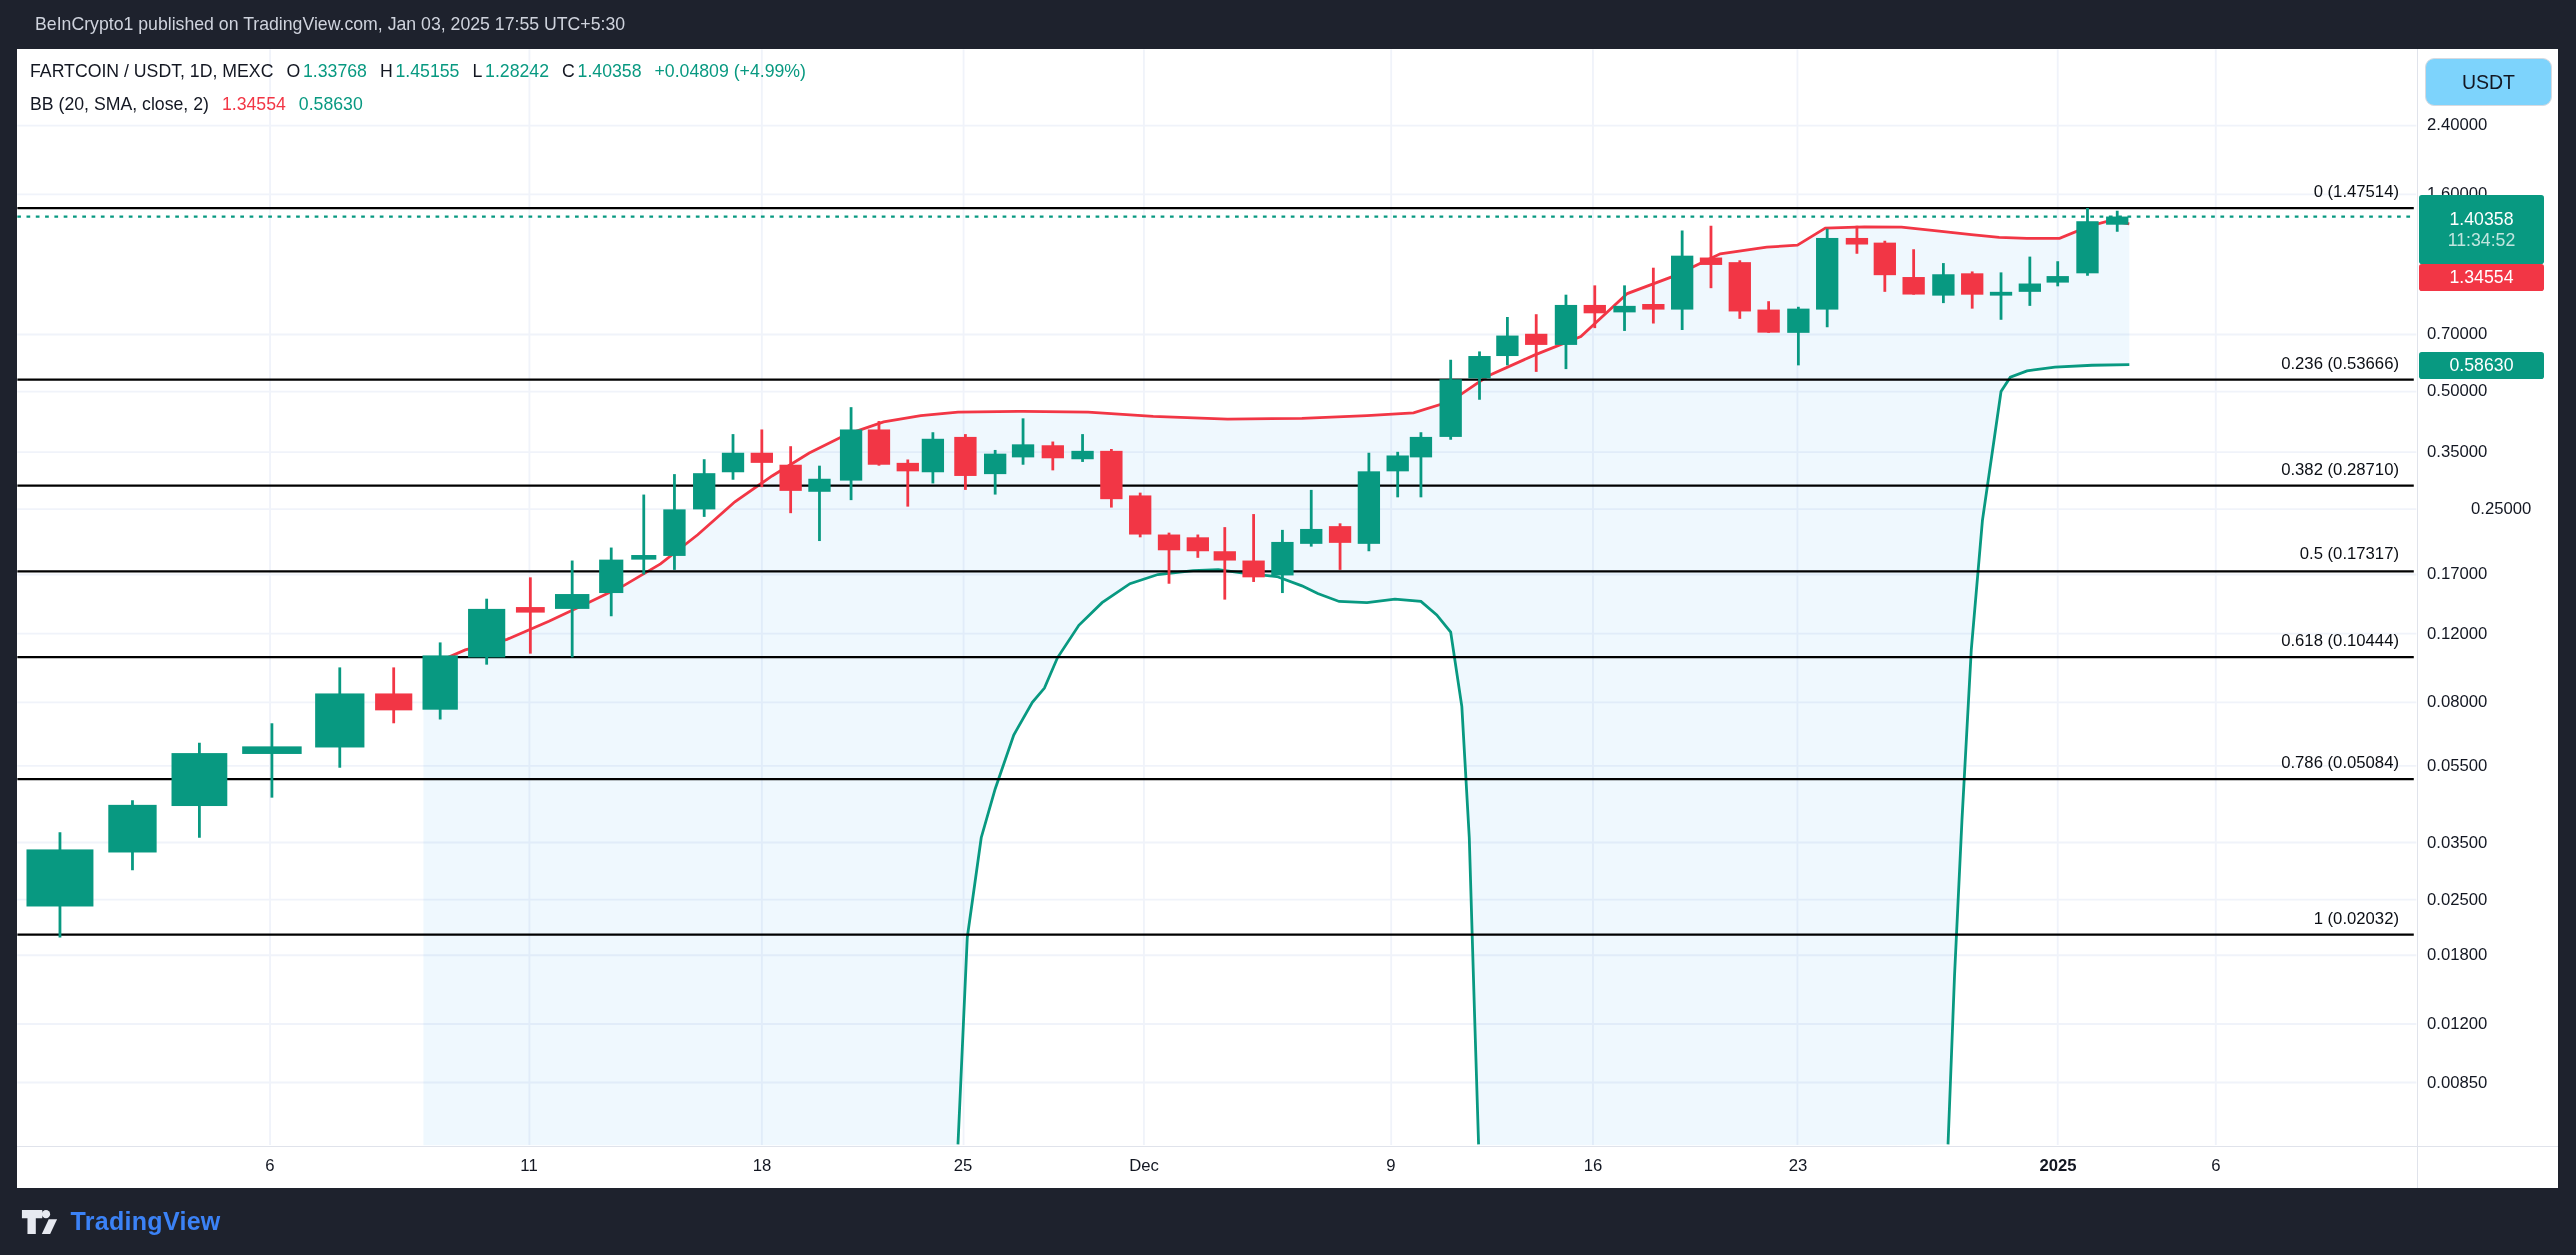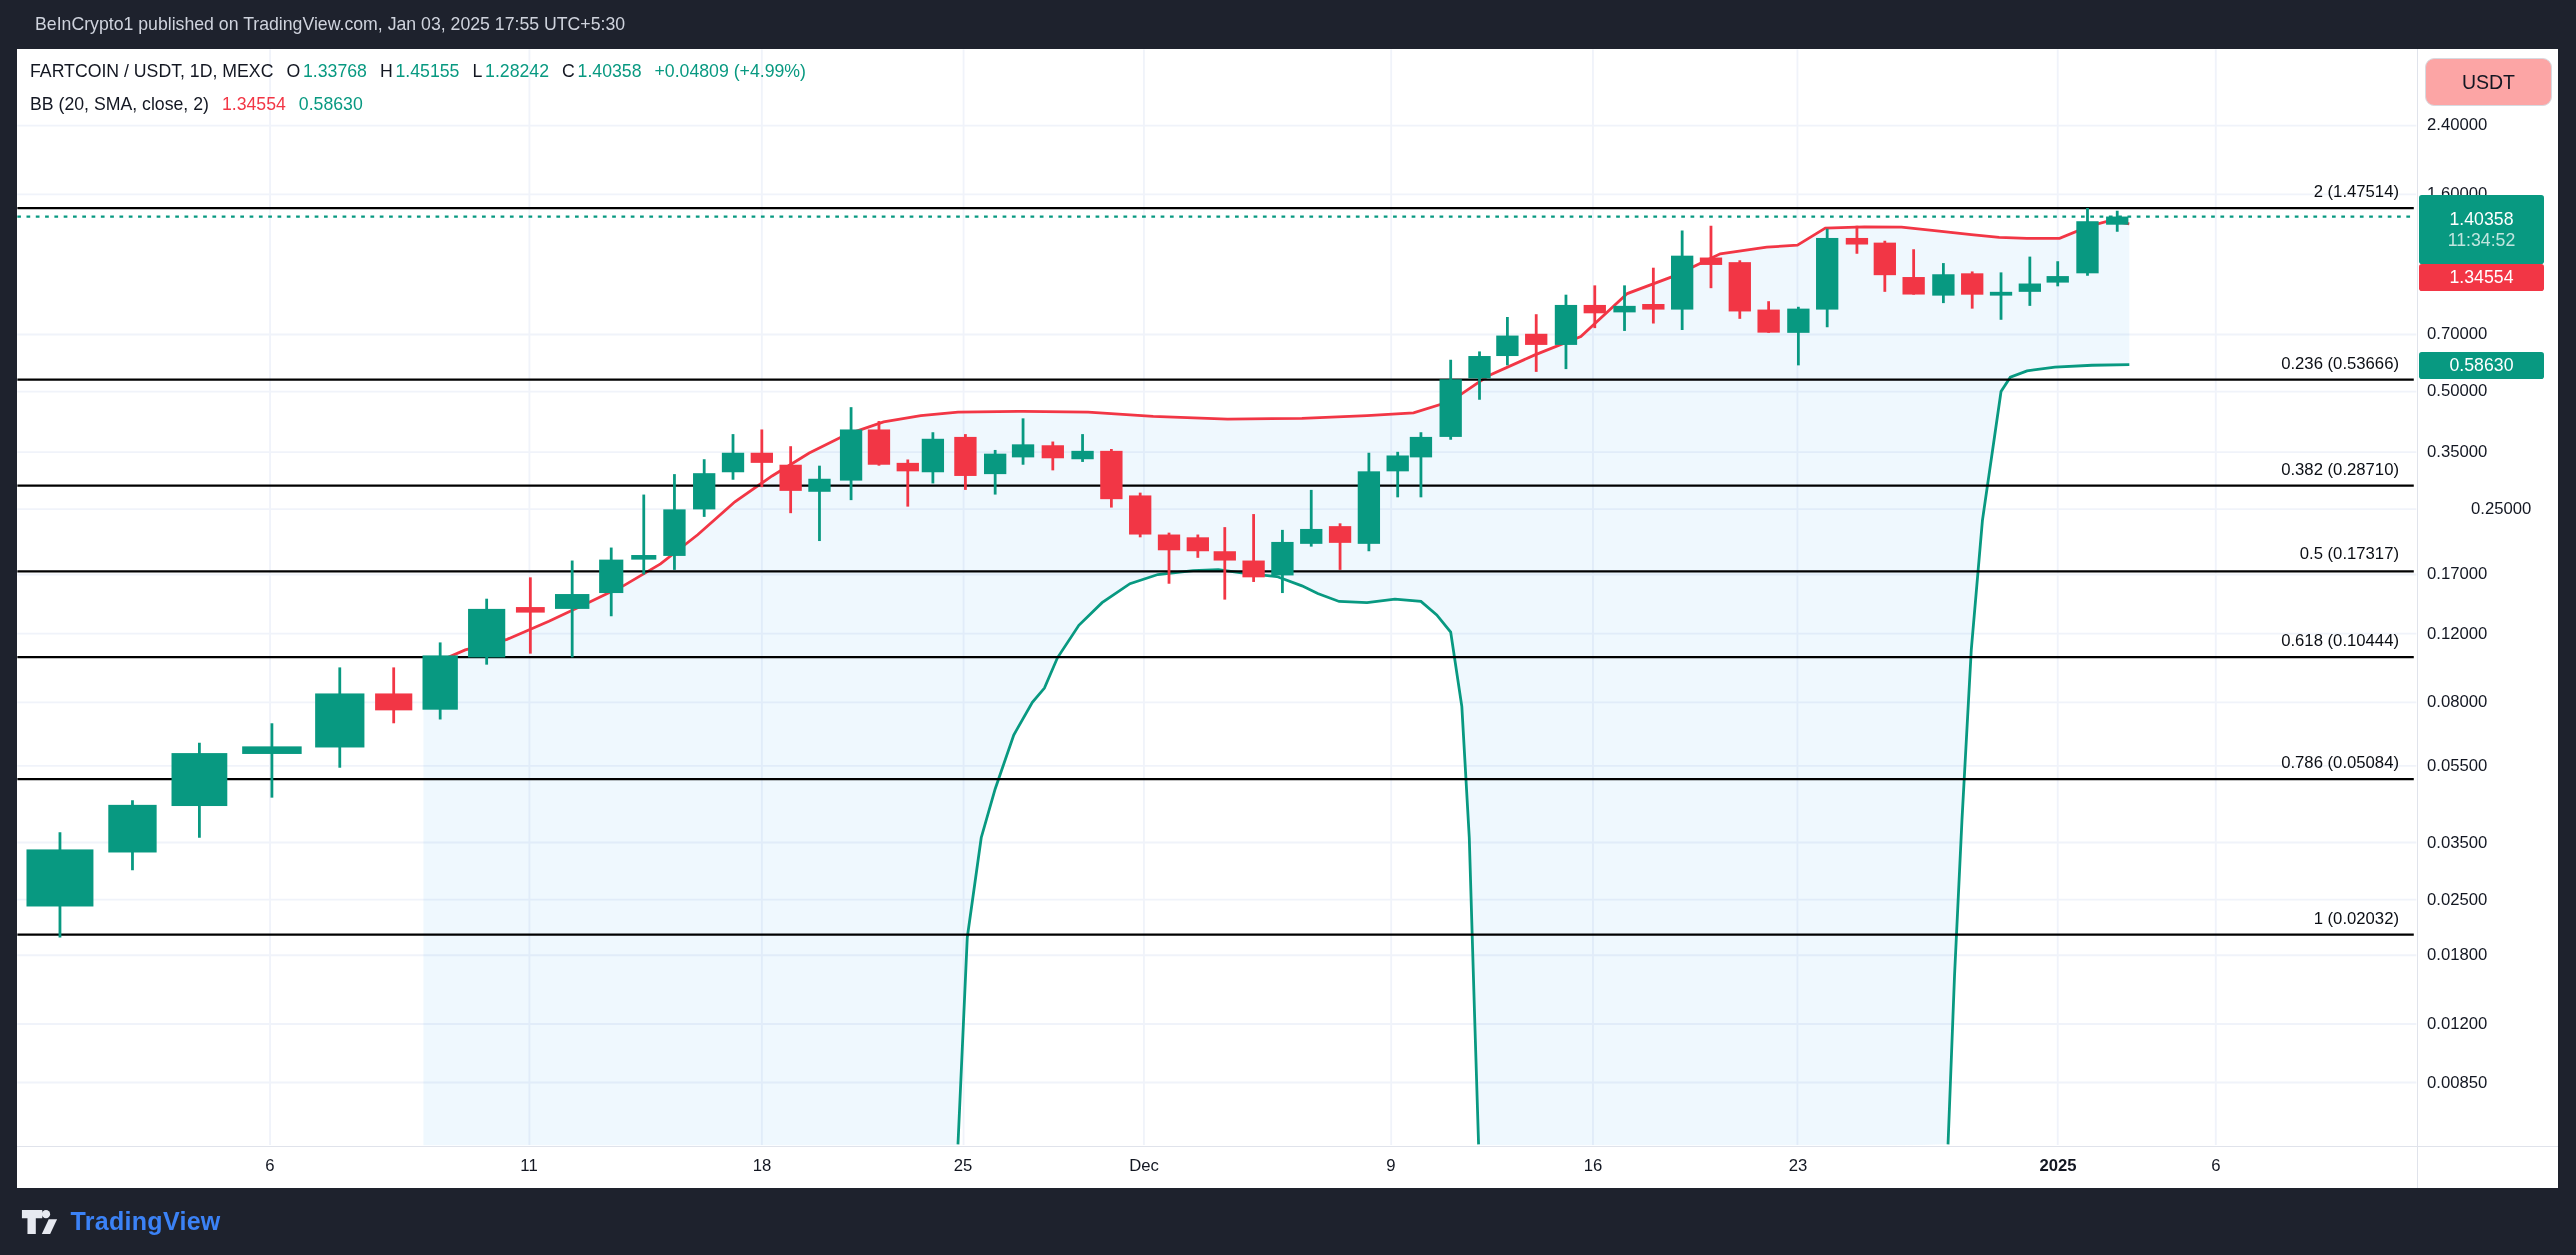--- a/index.html
+++ b/index.html
@@ -13,21 +13,21 @@
   .legend{position:absolute;left:30px;top:61px;font-size:17.7px;color:#131722;display:flex;gap:13px;align-items:baseline;white-space:nowrap;}
   .legend2{top:94px;}
   .gval{color:#089981;} .rval{color:#F23645;}
   .ohlc{display:flex;gap:2.8px;}
   .fib-label{position:absolute;right:177px;font-size:16.7px;color:#0b0e14;white-space:nowrap;}
   .ptick{position:absolute;left:2427px;height:20.5px;line-height:20.5px;font-size:16.7px;color:#131722;white-space:nowrap;}
   .ttick{position:absolute;top:1155px;height:22px;line-height:22px;font-size:16.7px;color:#131722;transform:translateX(-50%);white-space:nowrap;}
   .badge{position:absolute;left:2419px;width:125px;border-radius:2.8px;color:#fff;text-align:center;font-size:17.7px;}
   .badge .sub{opacity:.75;}
   .usdt-btn{position:absolute;left:2425px;top:58px;width:125px;height:46px;border:0.9px solid #d7dae0;border-radius:9.3px;
-            background:#fca5a5;color:#131722;font-size:19.5px;display:flex;align-items:center;justify-content:center;}
+            background:#7dd3fc;color:#131722;font-size:19.5px;display:flex;align-items:center;justify-content:center;}
   .sep-v{position:absolute;left:2417px;top:49px;width:0.9px;height:1139px;background:#e0e3eb;}
   .sep-h{position:absolute;left:16.7px;top:1146px;width:2541px;height:0.9px;background:#e0e3eb;}
   .tvlogo{margin-left:20.5px;display:block;}
 </style>
 </head>
 <body>
 
 <div class="topbar">
   <span>BeInCrypto1 published on TradingView.com, Jan 03, 2025 17:55 UTC+5:30</span>
 </div>
@@ -360,21 +360,21 @@
 </div>
 
 <div class="usdt-btn">
   <span>USDT</span>
 </div>
 
 <div class="sep-v"></div>
 <div class="sep-h"></div>
 
 <div id="fib-labels">
-    <div class="fib-label" style="top: 182px;">2 (1.47514)</div>
+    <div class="fib-label" style="top: 182px;">0 (1.47514)</div>
     <div class="fib-label" style="top: 354px;">0.236 (0.53666)</div>
     <div class="fib-label" style="top: 460px;">0.382 (0.28710)</div>
     <div class="fib-label" style="top: 544px;">0.5 (0.17317)</div>
     <div class="fib-label" style="top: 631px;">0.618 (0.10444)</div>
     <div class="fib-label" style="top: 753px;">0.786 (0.05084)</div>
     <div class="fib-label" style="top: 909px;">1 (0.02032)</div>
   </div>
 <div id="price-ticks">
     <div class="ptick" style="top: 115px;">2.40000</div>
     <div class="ptick" style="top: 184px;">1.60000</div>

